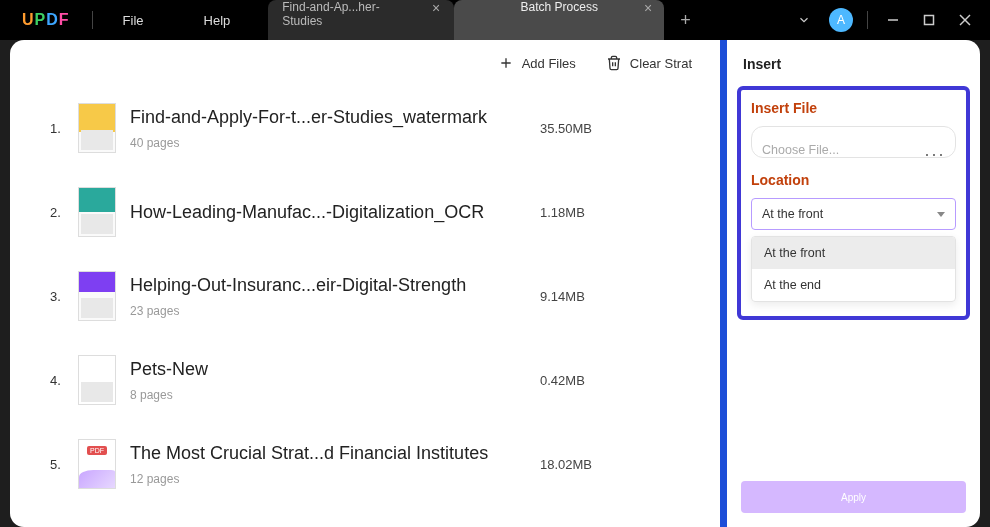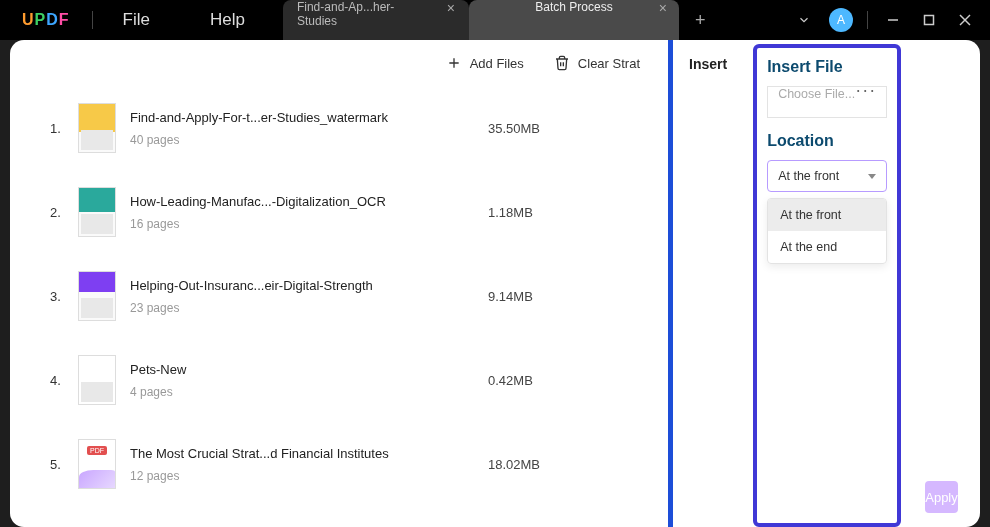--- a/index.html
+++ b/index.html
@@ -16,21 +16,21 @@
   font-weight: 700;
   font-size: 16px;
   letter-spacing: 1px;
   padding: 0 22px;
 }
 .logo .u { color: #ff9c2f; }
 .logo .p { color: #3dd063; }
 .logo .d { color: #3da6ff; }
 .logo .f { color: #ff4da6; }
 .divider-v { width: 1px; height: 18px; background: #444; }
-.menu-item { padding: 0 30px; font-size: 17px; color: #ddd; cursor: pointer; }
+.menu-item { padding: 0 30px; font-size: 13px; color: #ddd; cursor: pointer; }
 
 .tab {
   display: flex;
   align-items: flex-start;
   height: 40px;
   padding: 0 14px;
   font-size: 12px;
   color: #bbb;
   gap: 16px;
   border-radius: 8px 8px 0 0;
@@ -108,48 +108,48 @@
 .thumb .band { position: absolute; left: 0; right: 0; height: 18px; top: 0; }
 .thumb.yellow .band { background: #f7c948; height: 28px; }
 .thumb.teal .band { background: #2aa99c; height: 24px; }
 .thumb.purple .band { background: #7e3ff2; height: 20px; }
 .thumb.white { background: #fff; }
 .thumb.pdf { background: #fff; }
 .thumb.pdf .pdfbadge { position: absolute; top: 6px; font-size: 7px; background: #e24f4f; color:#fff; padding:1px 3px; border-radius:2px; }
 .thumb.pdf .wave { position: absolute; bottom:0; left:0; right:0; height:18px; background: linear-gradient(135deg,#c9a6ff 0%, #e7d8ff 100%); border-radius: 40% 10% 0 0;}
 .thumb .mini { position:absolute; bottom:2px; left:2px; right:2px; height:20px; background:#e8e8e8; }
 .file-info { flex: 1; }
-.file-name { font-size: 13px; color: #222; }
+.file-name { font-size: 18px; color: #222; }
 .file-pages { font-size: 12px; color: #999; margin-top: 8px; }
 .file-size { width: 160px; text-align: left; font-size: 13px; color: #444; }
 
 .side-pane {
-  width: 312px;
-  border-left: 5px solid #1d4ed8;
-  display: flex;
-  flex-direction: row;
+  width: 260px;
+  border-left: 7px solid #1d4ed8;
+  display: flex;
+  flex-direction: column;
 }
 .side-header {
   padding: 16px 16px 10px 16px;
   font-size: 14px;
   font-weight: 600;
   color: #222;
 }
 .highlight-box {
   margin: 4px 10px 0 10px;
   border: 4px solid #4038d6;
   border-radius: 6px;
   padding: 10px 10px 14px 10px;
 }
-.sub-label { font-size: 16px; font-weight: 600; color: #0c4a6e; margin-bottom: 10px; }
+.sub-label { font-size: 14px; font-weight: 600; color: #c2410c; margin-bottom: 10px; }
 .file-picker {
   display: flex;
-  align-items: flex-start;
+  align-items: flex-end;
   border: 1px solid #e3e3e3;
-  border-radius: 0;
+  border-radius: 12px;
   height: 32px;
   padding: 0 10px;
   font-size: 12.5px;
   color: #aaa;
   justify-content: space-between;
   cursor: pointer;
 }
 .dots { font-size: 18px; letter-spacing: 1px; color: #666; line-height: 6px; }
 .loc-label { margin-top: 14px; }
 .select-box {
@@ -185,21 +185,21 @@
   margin-top: auto;
   padding: 14px 14px;
 }
 .apply-btn {
   width: 100%;
   height: 32px;
   border: none;
   border-radius: 4px;
   background: #d5b8ff;
   color: #fff;
-  font-size: 13px;
+  font-size: 10px;
   cursor: pointer;
 }
 </style>
 </head>
 <body>
 
 <div class="titlebar">
   <div class="logo">
     <span class="u">U</span><span class="p">P</span><span class="d">D</span><span class="f">F</span>
   </div>
@@ -282,21 +282,20 @@
           <div class="file-size">35.50MB</div>
         </div>
         <div class="file-row">
           <div class="row-num">2.</div>
           <div class="thumb teal">
             <span class="band"></span>
             <span class="mini"></span>
           </div>
           <div class="file-info">
             <div class="file-name">How-Leading-Manufac...-Digitalization_OCR</div>
-            <div class="file-pages">16 pages</div>
           </div>
           <div class="file-size">1.18MB</div>
         </div>
         <div class="file-row">
           <div class="row-num">3.</div>
           <div class="thumb purple">
             <span class="band"></span>
             <span class="mini"></span>
           </div>
           <div class="file-info">
@@ -305,21 +304,21 @@
           </div>
           <div class="file-size">9.14MB</div>
         </div>
         <div class="file-row">
           <div class="row-num">4.</div>
           <div class="thumb white">
             <span class="mini"></span>
           </div>
           <div class="file-info">
             <div class="file-name">Pets-New</div>
-            <div class="file-pages">4 pages</div>
+            <div class="file-pages">8 pages</div>
           </div>
           <div class="file-size">0.42MB</div>
         </div>
         <div class="file-row">
           <div class="row-num">5.</div>
           <div class="thumb pdf">
             <span class="pdfbadge">PDF</span>
             <span class="wave"></span>
           </div>
           <div class="file-info">

